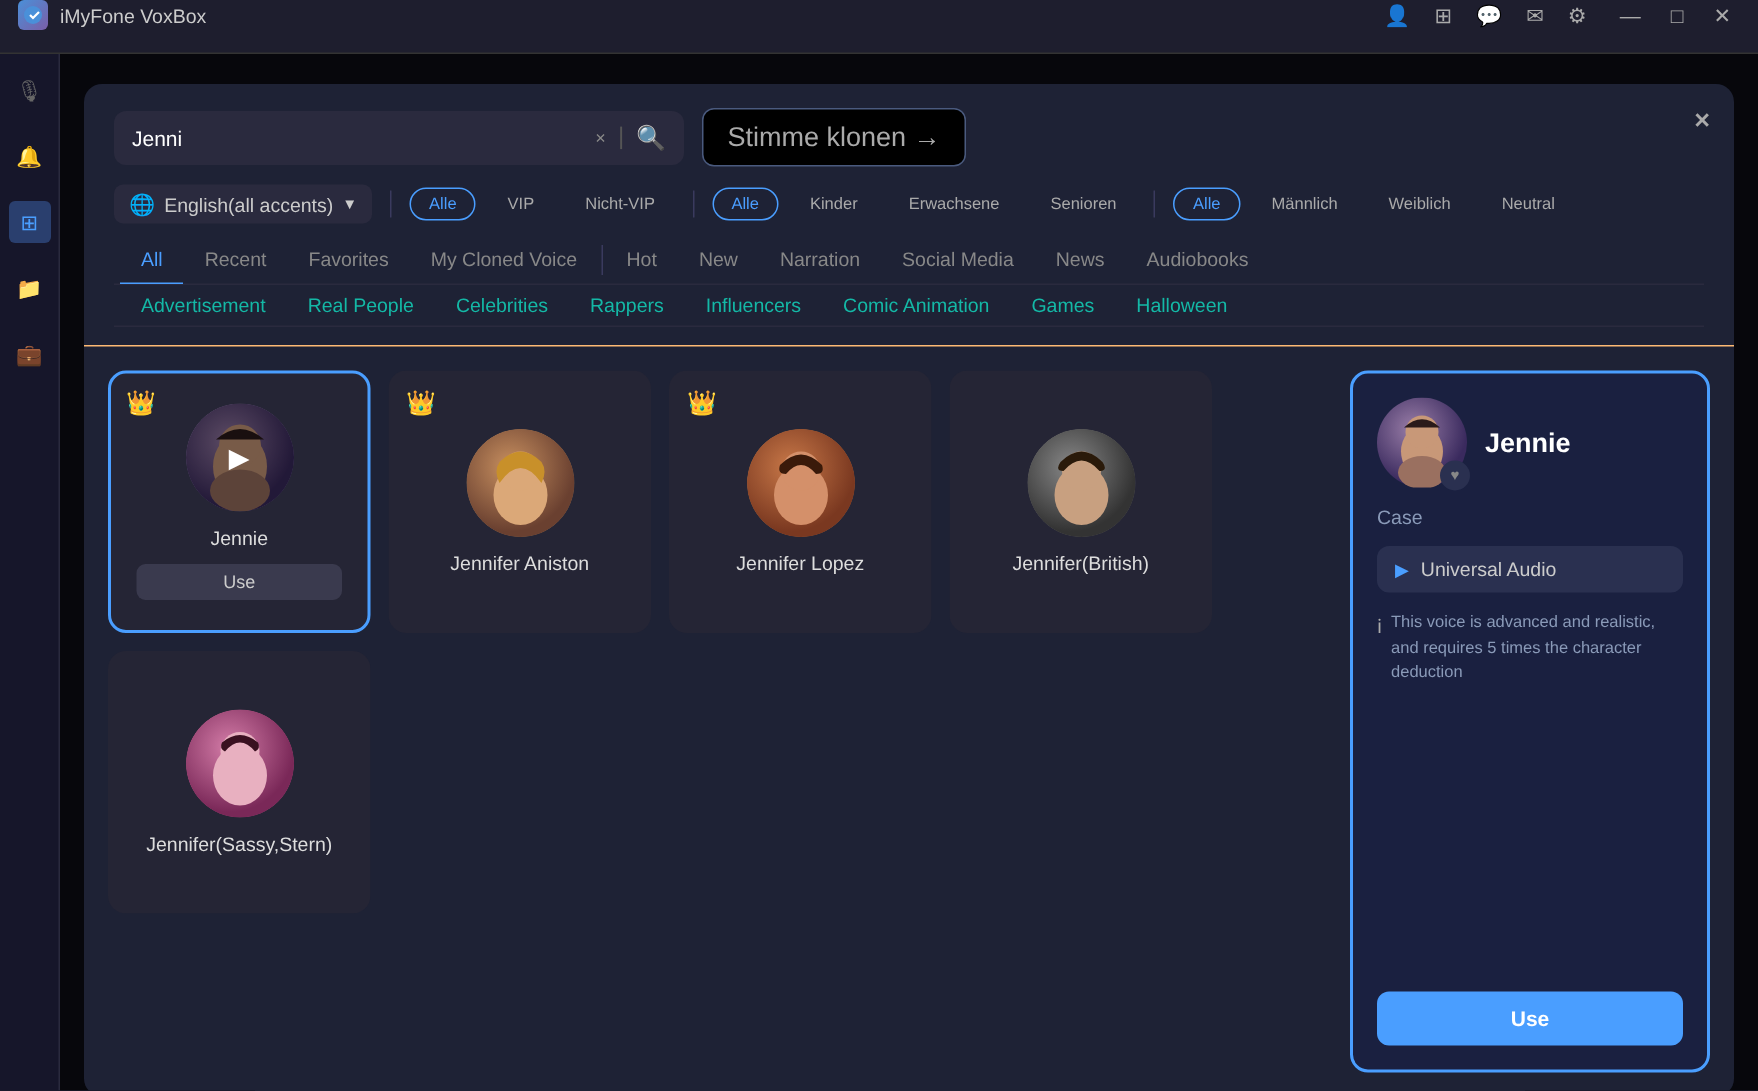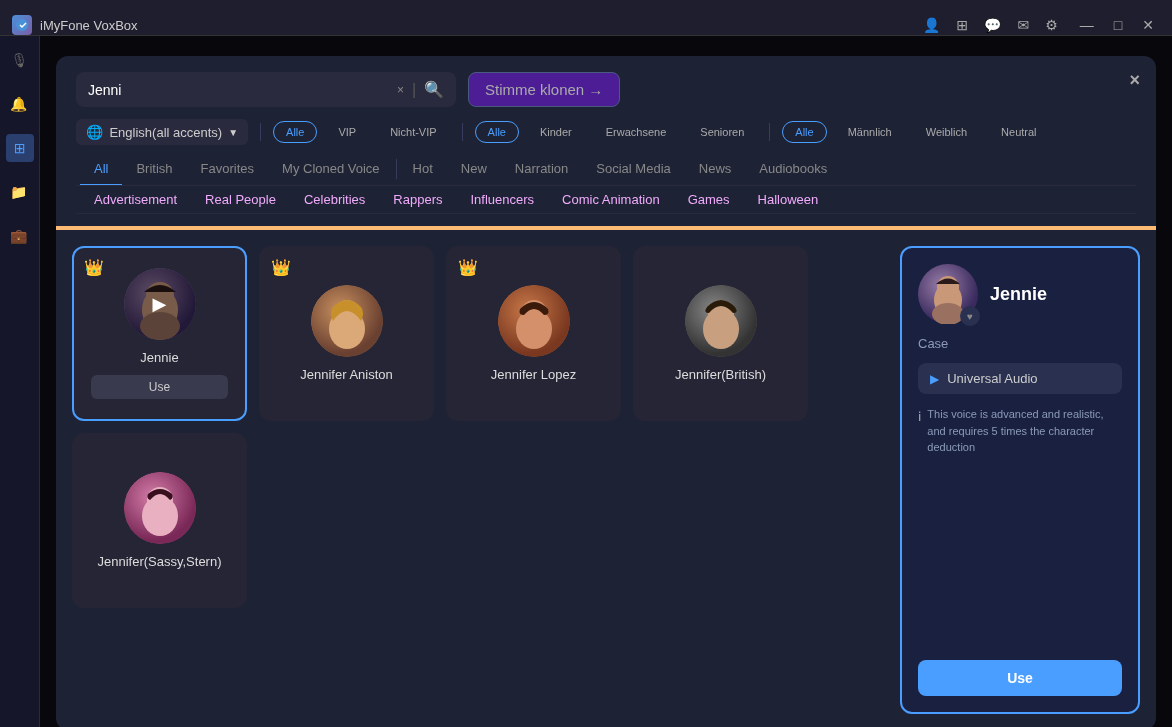--- a/index.html
+++ b/index.html
@@ -10,21 +10,21 @@
       height: 727px;
       overflow: hidden;
       color: #fff;
     }
 
     
     .title-bar {
       background: #1e1e2e;
       height: 36px;
       display: flex;
-      align-items: flex-end;
+      align-items: flex-start;
       justify-content: space-between;
       padding: 0 12px;
       border-bottom: 1px solid #333;
     }
     .title-bar-left {
       display: flex;
       align-items: center;
       gap: 8px;
     }
     .app-icon {
@@ -119,21 +119,21 @@
       border-radius: 12px;
       width: 1100px;
       max-height: 680px;
       overflow: hidden;
       position: relative;
     }
 
     
     .modal-header {
       padding: 16px 20px 12px;
-      border-bottom: 4px solid #fdba74;
+      border-bottom: 1px solid #fdba74;
     }
     .search-row {
       display: flex;
       align-items: center;
       gap: 12px;
       margin-bottom: 12px;
     }
     .search-box {
       display: flex;
       align-items: center;
@@ -159,26 +159,26 @@
     .search-divider {
       color: #555;
       font-size: 16px;
     }
     .search-icon-btn {
       color: #aaa;
       cursor: pointer;
       font-size: 16px;
     }
     .clone-btn {
-      background: #4c1d95;
+      background: #000000;
       border: 1px solid #4a5a7e;
       border-radius: 8px;
       color: #aaa;
       padding: 8px 16px;
-      font-size: 15px;
+      font-size: 18px;
       cursor: pointer;
       display: flex;
       align-items: center;
       gap: 6px;
     }
     .modal-close {
       position: absolute;
       top: 14px;
       right: 16px;
       color: #aaa;
@@ -258,21 +258,21 @@
     
     .sub-nav {
       display: flex;
       gap: 0;
       padding: 0 4px;
       border-bottom: 1px solid #2a2a3e;
     }
     .sub-nav-tab {
       padding: 6px 14px;
       font-size: 13px;
-      color: #f0abfc;
+      color: #14b8a6;
       cursor: pointer;
       white-space: nowrap;
     }
 
     
     .content-area {
       display: flex;
       height: calc(680px - 180px);
       padding: 16px;
       gap: 16px;
@@ -561,21 +561,21 @@
             <button class="filter-pill">Senioren</button>
             <div class="filter-separator"></div>
             <button class="filter-pill active">Alle</button>
             <button class="filter-pill">Männlich</button>
             <button class="filter-pill">Weiblich</button>
             <button class="filter-pill">Neutral</button>
           </div>
 
           <div class="nav-tabs">
             <span class="nav-tab active">All</span>
-            <span class="nav-tab">British</span>
+            <span class="nav-tab">Recent</span>
             <span class="nav-tab">Favorites</span>
             <span class="nav-tab">My Cloned Voice</span>
             <div class="nav-separator"></div>
             <span class="nav-tab">Hot</span>
             <span class="nav-tab">New</span>
             <span class="nav-tab">Narration</span>
             <span class="nav-tab">Social Media</span>
             <span class="nav-tab">News</span>
             <span class="nav-tab">Audiobooks</span>
           </div>

